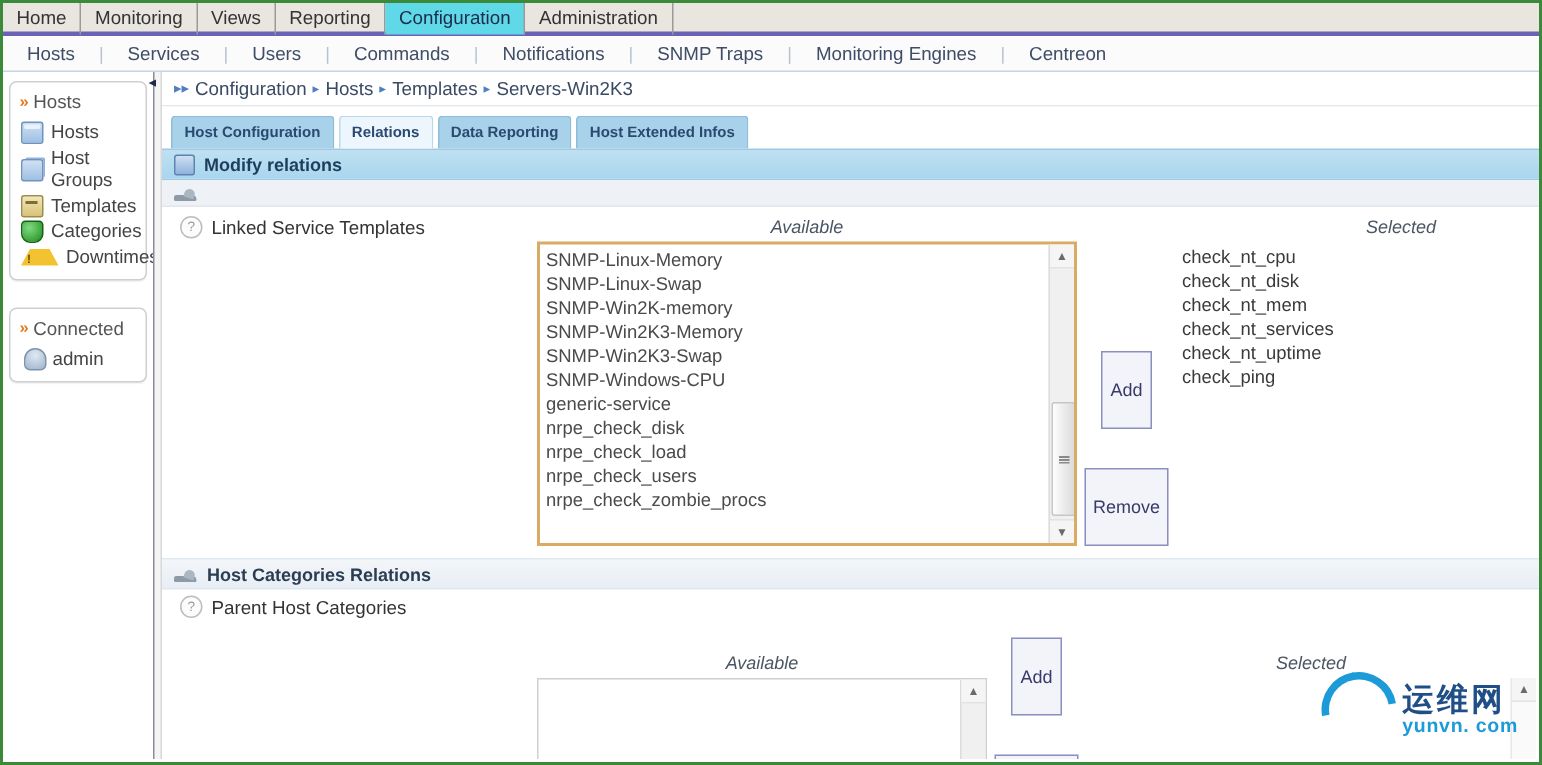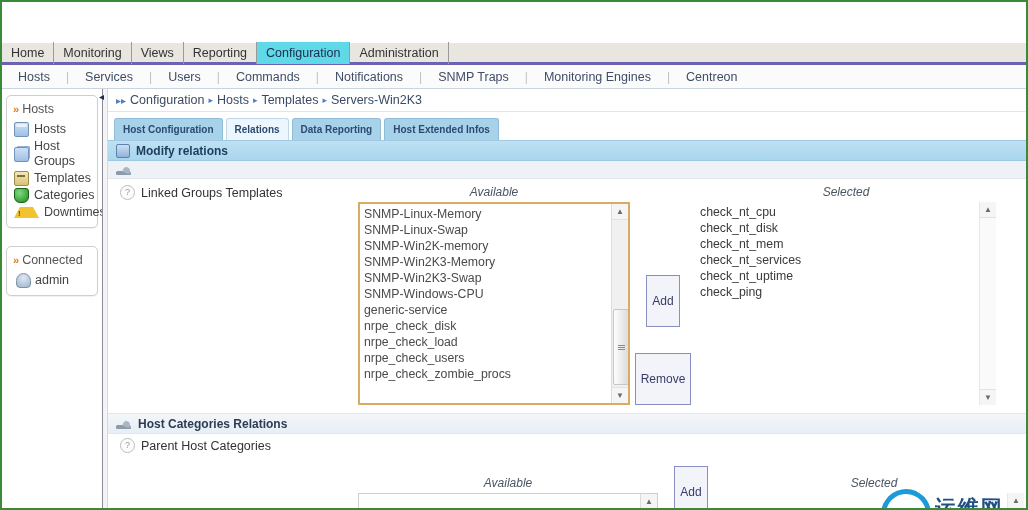--- a/index.html
+++ b/index.html
@@ -8,21 +8,21 @@
     font-family:"Liberation Sans","DejaVu Sans",sans-serif;
     font-size:12px;color:#333;background:#ffffff;
   }
   #page{position:relative;width:1028px;height:510px;box-sizing:border-box;
         border-left:2px solid #3a8a3a;border-right:2px solid #3a8a3a;
         border-bottom:2px solid #3a8a3a;border-top:2px solid #3a8a3a;
         background:#fff;overflow:hidden;}
 
   
   .topmenu{height:22px;background:#e8e6de;display:flex;align-items:center;
-           border-bottom:3px solid #6a63b5;box-sizing:border-box;margin-top:41px;}
+           border-bottom:3px solid #6a63b5;box-sizing:border-box;}
   .topmenu .mi{padding:0 9px;height:22px;line-height:22px;font-size:12.5px;
                color:#333;border-right:1px solid #9a9a9a;white-space:nowrap;cursor:pointer;}
   .topmenu .mi.active{background:#5fd8e8;color:#1c2b4a;}
 
   
   .submenu{height:24px;background:#fbfbfb;display:flex;align-items:center;
            border-bottom:1px solid #c8d4e0;box-sizing:border-box;}
   .submenu .si{color:#3f4d66;font-size:12.5px;padding:0 16px;cursor:pointer;white-space:nowrap;}
   .submenu .sep{color:#b9c2cc;font-size:12px;}
 
@@ -241,28 +241,28 @@
         <span>Modify relations</span>
       </div>
 
       <div class="toolrow">
         <span class="ico-shoe"></span>
       </div>
 
       <div class="fieldrow">
         <div class="fieldlabel">
           <span class="help">?</span>
-          <span>Linked Groups Templates</span>
+          <span>Linked Service Templates</span>
         </div>
 
         <div class="dualcol">
 
           <div class="listwrap">
             <div class="listcap">Available</div>
-            <div class="lbox focus" style="width:272px;height:203px;">
+            <div class="lbox focus" style="width:360px;height:203px;">
               <div class="items">
                 <div>SNMP-Linux-Memory</div>
                 <div>SNMP-Linux-Swap</div>
                 <div>SNMP-Win2K-memory</div>
                 <div>SNMP-Win2K3-Memory</div>
                 <div>SNMP-Win2K3-Swap</div>
                 <div>SNMP-Windows-CPU</div>
                 <div>generic-service</div>
                 <div>nrpe_check_disk</div>
                 <div>nrpe_check_load</div>

